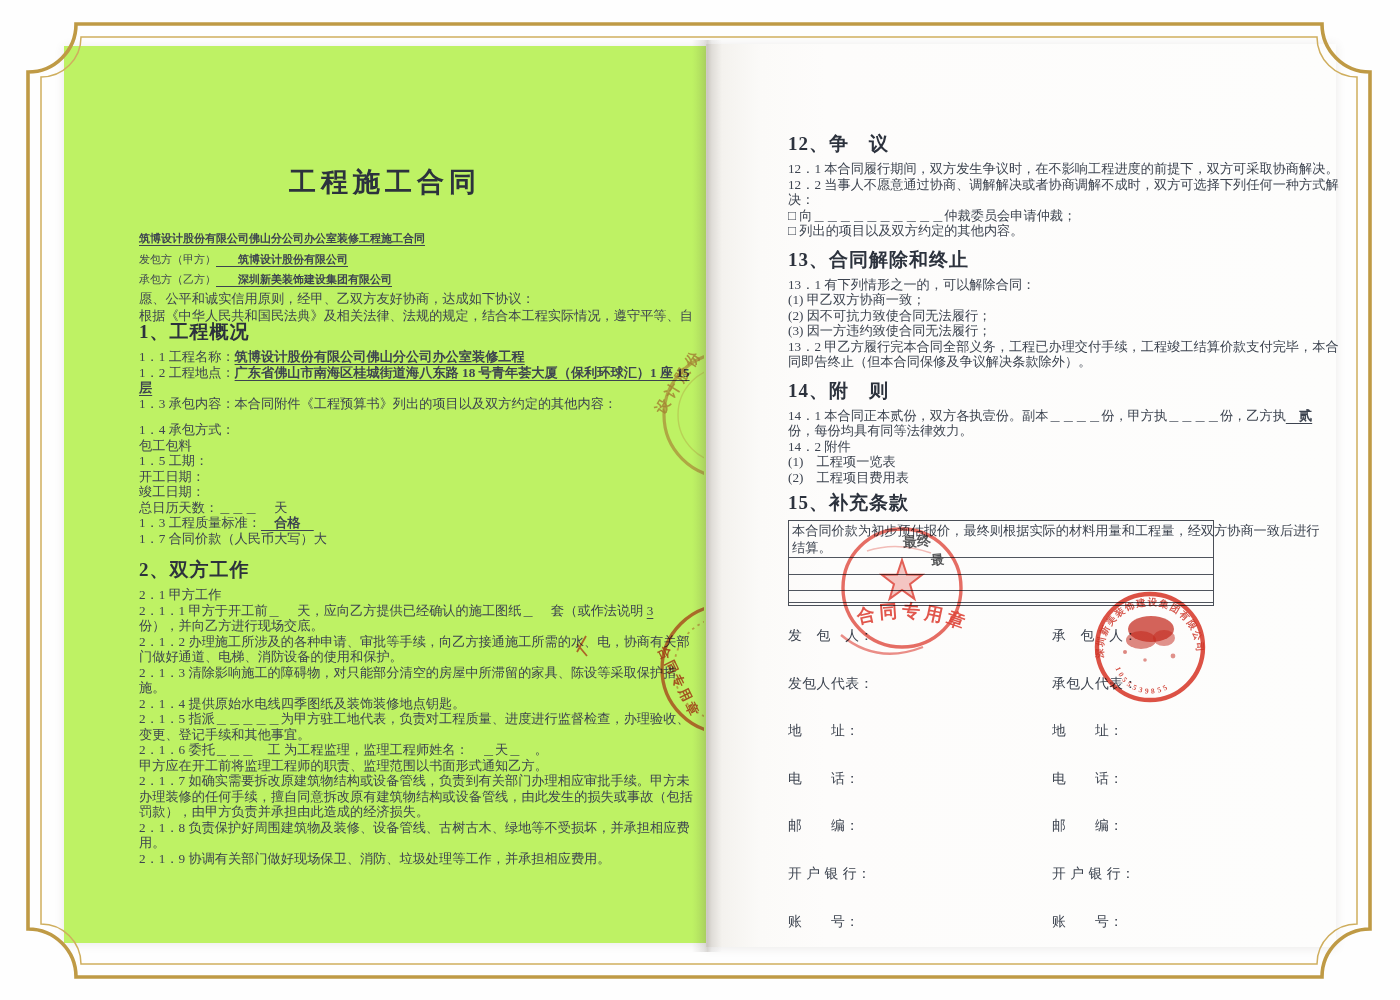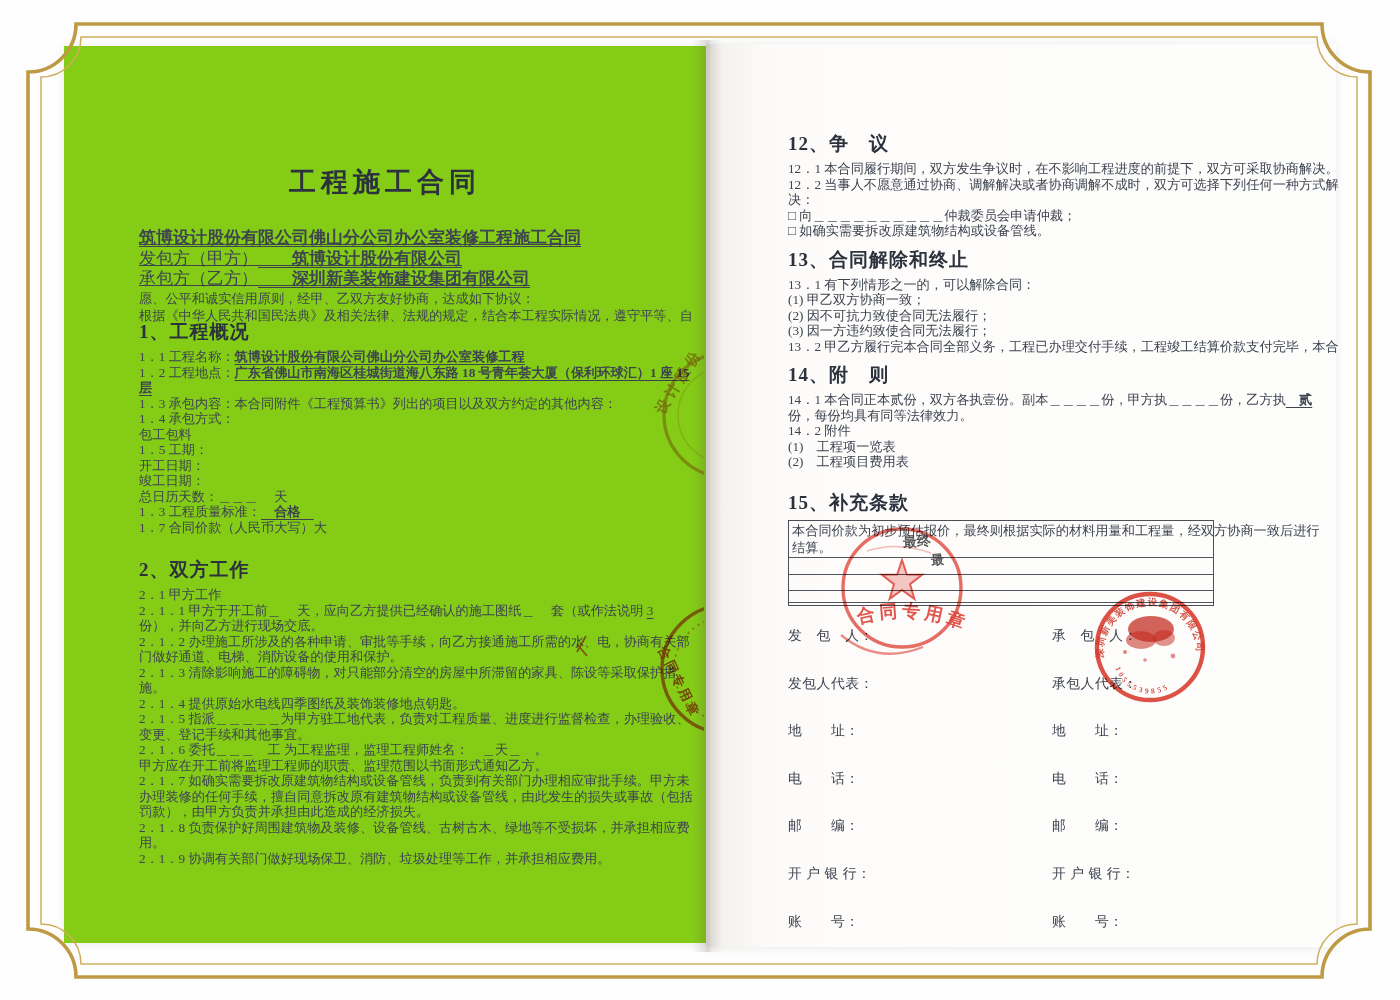--- a/index.html
+++ b/index.html
@@ -1,39 +1,39 @@
 <!DOCTYPE html>
 <html><head>
 <meta charset="utf-8">
 <style>
   html,body{margin:0;padding:0;background:#ffffff;}
   .canvas{position:relative;width:1400px;height:1000px;background:#fefefe;overflow:hidden;
           font-family:"Liberation Serif","DejaVu Serif",serif;}
   svg.frame{position:absolute;left:0;top:0;z-index:6;pointer-events:none;}
-  .page{position:absolute;background:#84cc16;box-shadow:0 1px 10px rgba(70,62,48,.10);}
+  .page{position:absolute;background:#bef264;box-shadow:0 1px 10px rgba(70,62,48,.10);}
   .page-left{left:64px;top:46px;width:642px;height:897px;z-index:1;}
   .page-right{left:706px;top:44px;width:630px;height:903px;z-index:1;
       background:linear-gradient(90deg,#e9e6e1 0px,#f4f2ee 16px,#fbfaf8 55px,#fdfcfb 120px,#fdfdfc 100%);}
   .spine{position:absolute;left:692px;top:40px;width:30px;height:912px;z-index:2;pointer-events:none;
       background:linear-gradient(90deg,rgba(0,0,0,0) 0%,rgba(95,88,80,.14) 40%,rgba(120,112,102,.26) 52%,rgba(60,55,50,.08) 66%,rgba(0,0,0,0) 100%);}
   .title{position:absolute;top:118px;left:0;right:0;text-align:center;font-size:27px;font-weight:bold;
       letter-spacing:5px;color:#2c323d;}
   .block{position:absolute;}
   .l-intro{top:182px;left:75px;width:492px;}
   .l-sec1{top:270px;left:75px;width:492px;}
   .l-sec2{top:508px;left:75px;width:500px;}
   .r-A{top:84px;left:82px;width:510px;}
   .r-B{top:443px;left:82px;width:510px;}
   .r-C{top:568px;left:82px;width:510px;}
   .line{font-size:13.2px;line-height:15.5px;color:#3d4450;white-space:nowrap;}
-  .lh20{line-height:20.5px;font-size:17px;text-decoration:underline;}
+  .lh20{line-height:20.5px;font-size:11px;}
   .lh17{line-height:17px;}
   .h{font-size:19px;font-weight:bold;color:#2c323d;line-height:23px;margin:9px 0 6px;letter-spacing:1px;}
   .block .h:first-child{margin-top:4px;}
-  .gap{}
+  .gap{margin-top:11px;}
   .u{text-decoration:underline;text-underline-offset:3px;}
   .b{font-weight:bold;}
   .supp-box{position:relative;width:426px;height:86px;border:1.4px solid #4a4f58;margin-top:2px;
       padding:0;box-sizing:border-box;background:transparent;}
   .boxline{font-size:13.2px;line-height:16.5px;color:#3d4450;white-space:nowrap;padding:2px 3px 0 3px;}
   .boxline+.boxline{padding-top:0;}
   .rule{position:absolute;left:0;right:0;border-top:1.2px solid #50555e;}
   .hw{position:absolute;color:#3a3b3d;font-weight:bold;opacity:.85;}
   .hw1{left:114px;top:12px;font-size:14px;transform:rotate(-4deg);}
   .hw2{left:142px;top:30px;font-size:13px;transform:rotate(-6deg);}
@@ -111,27 +111,28 @@
     </svg>
   </div>
 
   <div class="page page-right">
     <div class="block r-A">
         <div class="line h"><span>12、争　议</span></div>
         <div class="line"><span>12．1 本合同履行期间，双方发生争议时，在不影响工程进度的前提下，双方可采取协商解决。</span></div>
         <div class="line"><span>12．2 当事人不愿意通过协商、调解解决或者协商调解不成时，双方可选择下列任何一种方式解</span></div>
         <div class="line"><span>决：</span></div>
         <div class="line"><span>□ 向＿＿＿＿＿＿＿＿＿＿仲裁委员会申请仲裁；</span></div>
-        <div class="line"><span>□ 如确实需要拆改原建筑物结构或设备管线。</span></div>
+        <div class="line"><span>□ 列出的项目以及双方约定的其他内容。</span></div>
         <div class="line h"><span>13、合同解除和终止</span></div>
         <div class="line"><span>13．1 有下列情形之一的，可以解除合同：</span></div>
         <div class="line"><span>(1) 甲乙双方协商一致；</span></div>
         <div class="line"><span>(2) 因不可抗力致使合同无法履行；</span></div>
         <div class="line"><span>(3) 因一方违约致使合同无法履行；</span></div>
         <div class="line"><span>13．2 甲乙方履行完本合同全部义务，工程已办理交付手续，工程竣工结算价款支付完毕，本合</span></div>
+        <div class="line"><span>同即告终止（但本合同保修及争议解决条款除外）。</span></div>
         <div class="line h"><span>14、附　则</span></div>
         <div class="line"><span>14．1 本合同正本贰份，双方各执壹份。副本＿＿＿＿份，甲方执＿＿＿＿份，乙方执</span><span class="u b">　贰</span></div>
         <div class="line"><span>份，每份均具有同等法律效力。</span></div>
         <div class="line"><span>14．2 附件</span></div>
         <div class="line"><span>(1)　工程项一览表</span></div>
         <div class="line"><span>(2)　工程项目费用表</span></div>
       </div>
 
     <div class="block r-B">
       <div class="h">15、补充条款</div>

